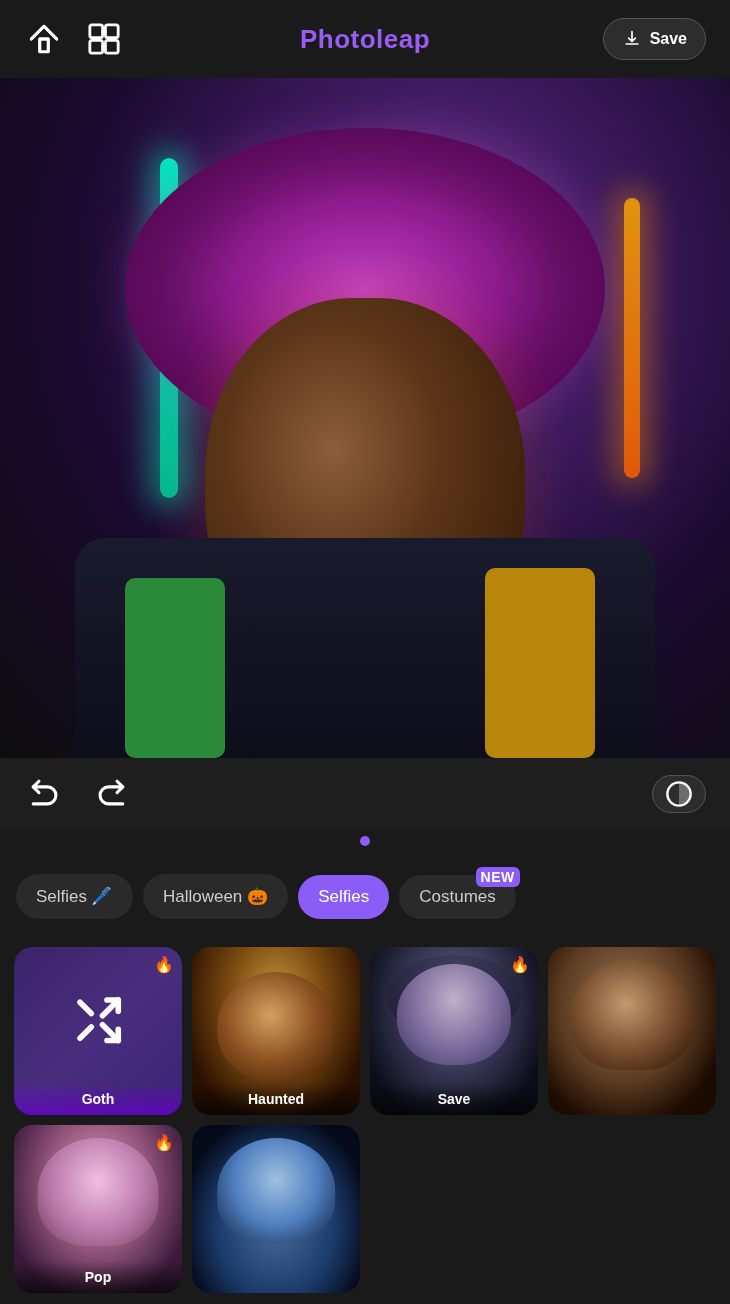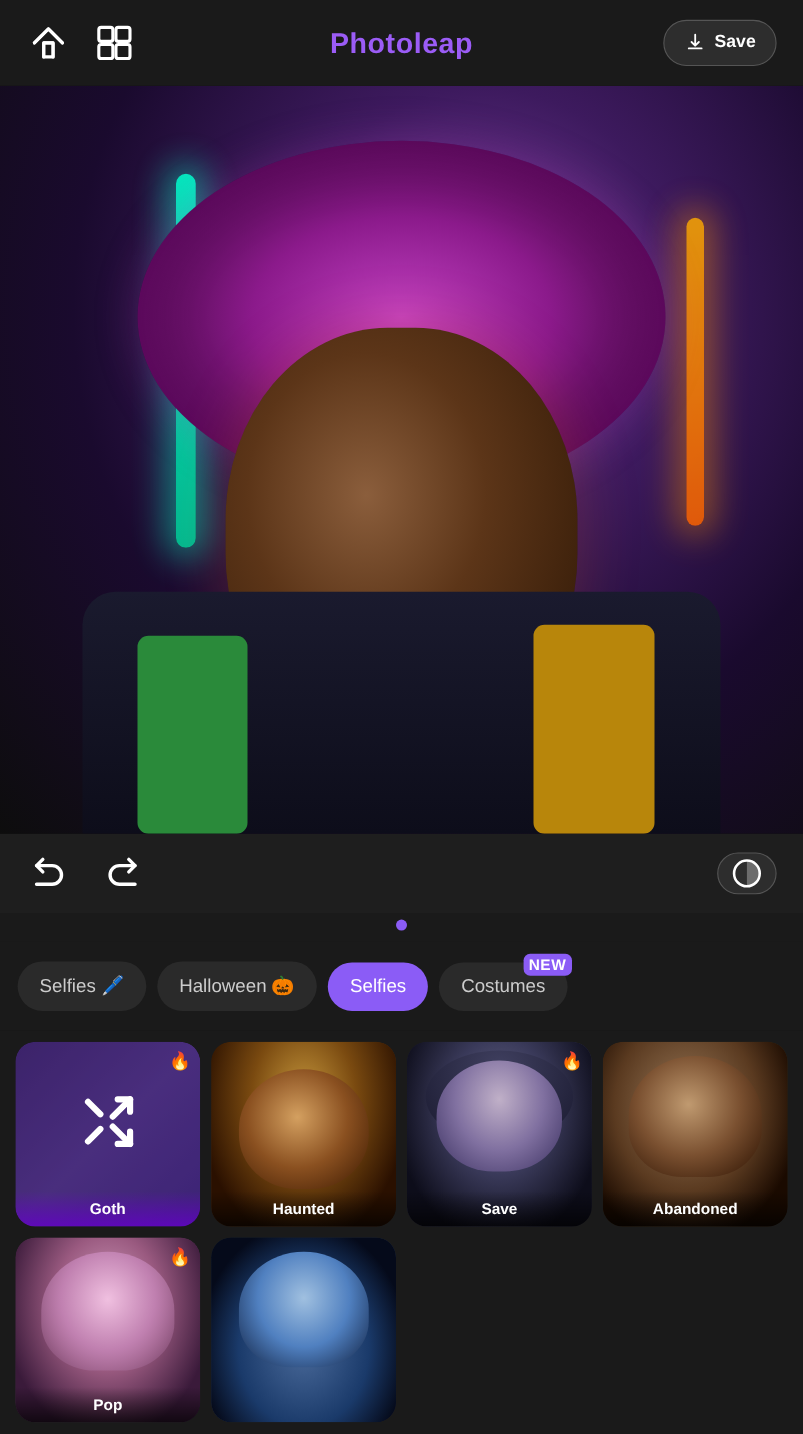--- a/index.html
+++ b/index.html
@@ -546,21 +546,20 @@
 
     <div style="position:absolute;top:5%;left:10%;width:80%;height:50%;background:radial-gradient(ellipse at 50% 20%, #404060 0%, #1a1a30 100%);border-radius:50%;z-index:0;"></div>
     <div class="style-card-label">Save</div>
   </div>
 
   <div class="style-card abandoned-card">
     <div class="style-card-bg"></div>
     <div class="abandoned-img"></div>
 
     <div style="position:absolute;top:8%;left:50%;transform:translateX(-50%);width:72%;height:65%;border-radius:50% 50% 40% 40%;background:radial-gradient(ellipse at 45% 40%, #c09a70 0%, #7a5030 50%, #2a1000 100%);z-index:1;"></div>
-    <div class="style-card-label">Abandoned</div>
   </div>
 
 
   <div class="style-card pop-card">
     <div class="style-card-bg"></div>
     <div class="pop-img"></div>
     <div class="fire-badge">🔥</div>
 
     <div style="position:absolute;top:8%;left:50%;transform:translateX(-50%);width:72%;height:64%;border-radius:50% 50% 40% 40%;background:radial-gradient(ellipse at 50% 40%, #f0c0e0 0%, #c080b0 50%, #6030508a 100%);z-index:1;"></div>
     <div class="style-card-label">Pop</div>

